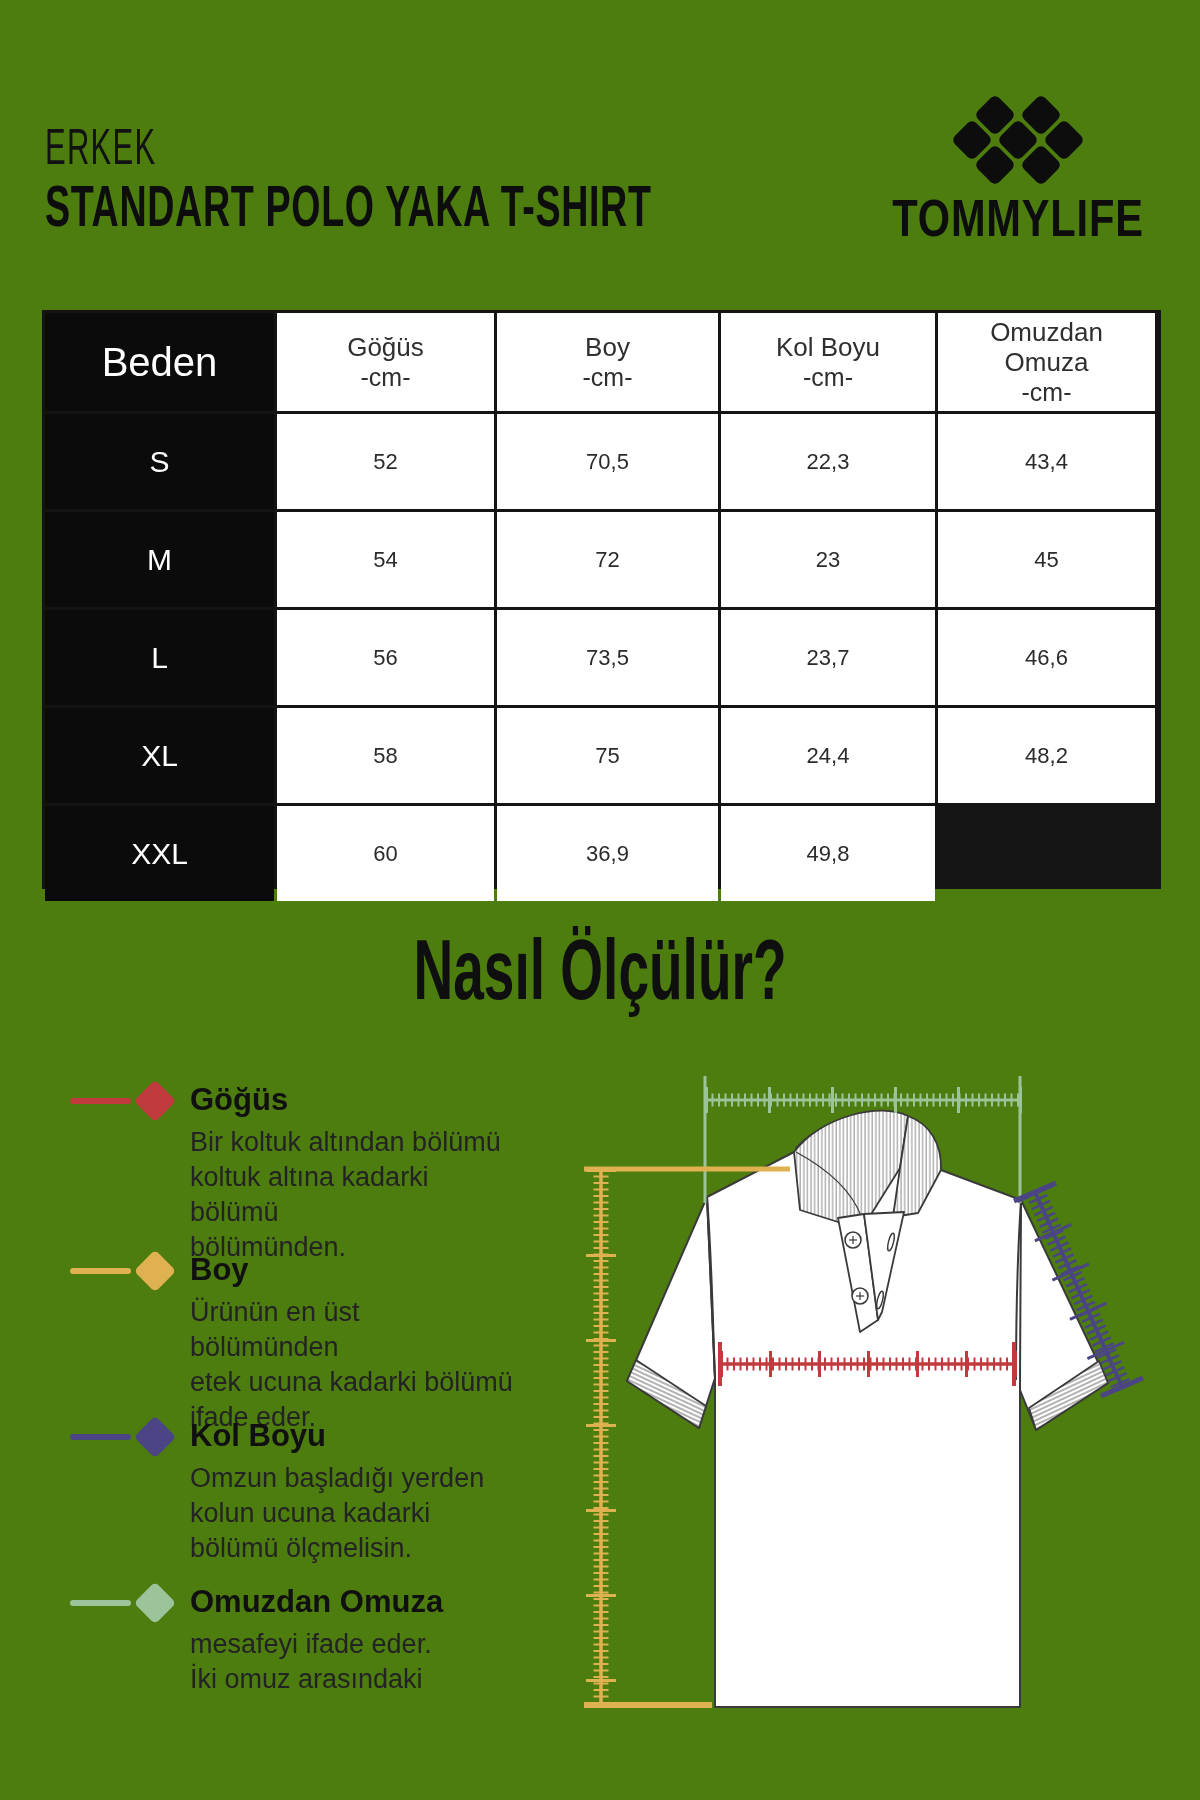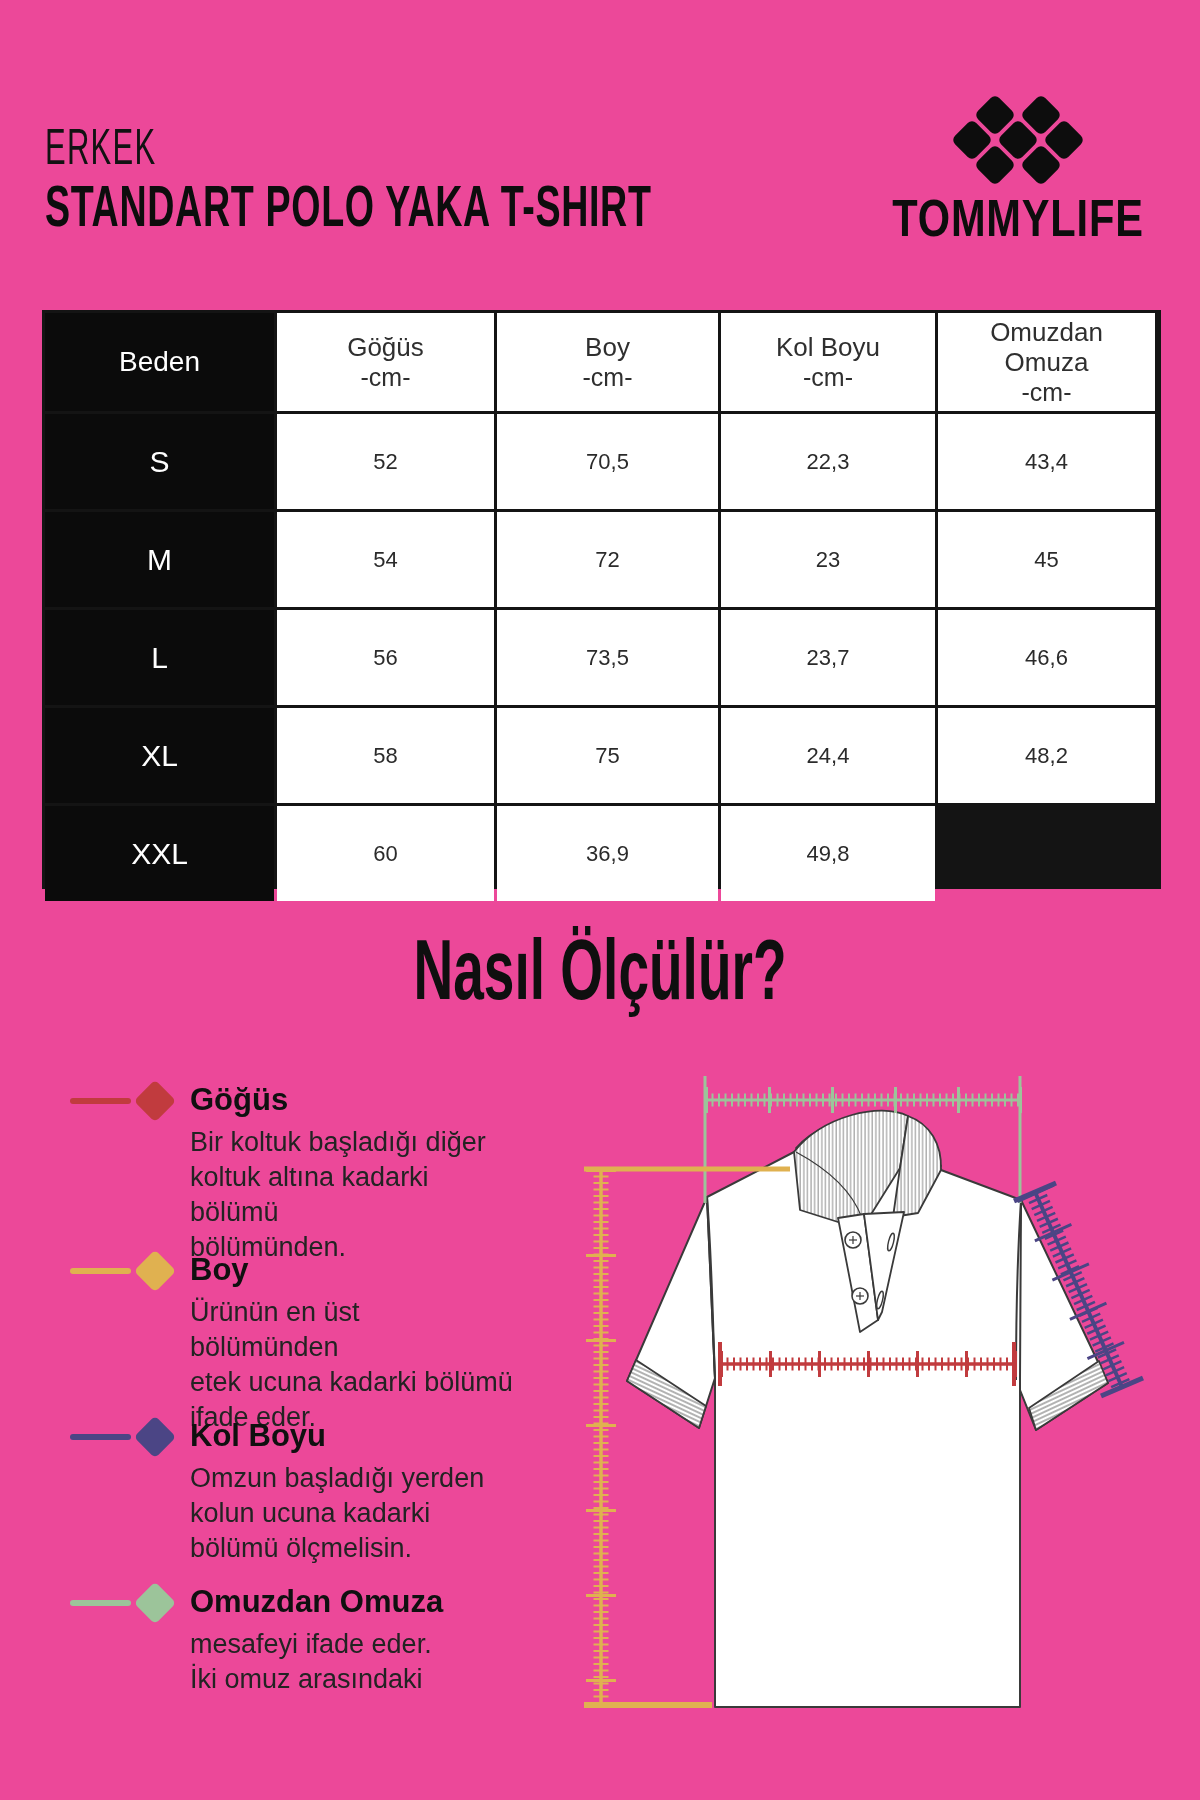--- a/index.html
+++ b/index.html
@@ -1,17 +1,17 @@
 <!DOCTYPE html>
 <html><head>
 <meta charset="utf-8">
 <style>
   html,body{margin:0;padding:0;background:#e8e8e8;}
   .page{
-    position:relative;width:1200px;height:1800px;background:#ec4899;
+    position:relative;width:1200px;height:1800px;background:#4d7c0f;
     font-family:"Liberation Sans", sans-serif;overflow:hidden;margin:0 auto;
     color:#1a1a1a;
   }
   
   .hdr-category{
     position:absolute;left:45px;top:122px;font-size:50px;font-weight:400;
     letter-spacing:2px;color:#121212;line-height:1;
     transform:scaleX(0.62);transform-origin:left top;white-space:nowrap;
   }
   .hdr-title{
@@ -35,21 +35,21 @@
   .st-cell{
     background:#ffffff;display:flex;flex-direction:column;
     align-items:center;justify-content:center;text-align:center;
     font-size:22px;color:#2b2b2b;
   }
   .st-cell.dark{background:#0b0b0b;color:#ffffff;}
   .st-head{font-size:26px;color:#2f2f2f;line-height:1.18;}
   .st-head .lbl{max-width:160px;}
   .st-head .unit{font-size:25px;}
   .st-size{font-size:30px;}
-  .st-beden{font-size:28px;}
+  .st-beden{font-size:40px;}
   
   .htm-title{
     position:absolute;left:0;top:926px;width:1200px;text-align:center;
     font-size:86px;font-weight:600;color:#0f0f0f;line-height:1;
     transform:scaleX(0.64);transform-origin:center top;white-space:nowrap;
   }
   .legend-item{position:absolute;left:70px;width:445px;}
   .legend-icon{position:absolute;left:0;top:-13px;}
   .legend-body{margin-left:120px;}
   .legend-name{font-size:31px;font-weight:700;color:#101010;margin-bottom:7px;}
@@ -129,21 +129,21 @@
 
   <div class="htm-title">Nasıl Ölçülür?</div>
 
   <div class="legend-item" style="top:1082px;">
     <svg class="legend-icon" width="115" height="64" viewBox="0 0 115 64">
       <line x1="3" y1="32" x2="58" y2="32" stroke-width="6" stroke-linecap="round" stroke="#C13B3E"></line>
       <rect x="70" y="17" width="30" height="30" rx="5" transform="rotate(45 85 32)" fill="#C13B3E"></rect>
     </svg>
     <div class="legend-body">
       <div class="legend-name">Göğüs</div>
-      <div class="legend-line">Bir koltuk başladığı diğer</div>
+      <div class="legend-line">Bir koltuk altından bölümü</div>
       <div class="legend-line">koltuk altına kadarki bölümü</div>
       <div class="legend-line">bölümünden.</div>
     </div>
   </div>
 
   <div class="legend-item" style="top:1252px;">
     <svg class="legend-icon" width="115" height="64" viewBox="0 0 115 64">
       <line x1="3" y1="32" x2="58" y2="32" stroke-width="6" stroke-linecap="round" stroke="#E0B150"></line>
       <rect x="70" y="17" width="30" height="30" rx="5" transform="rotate(45 85 32)" fill="#E0B150"></rect>
     </svg>

